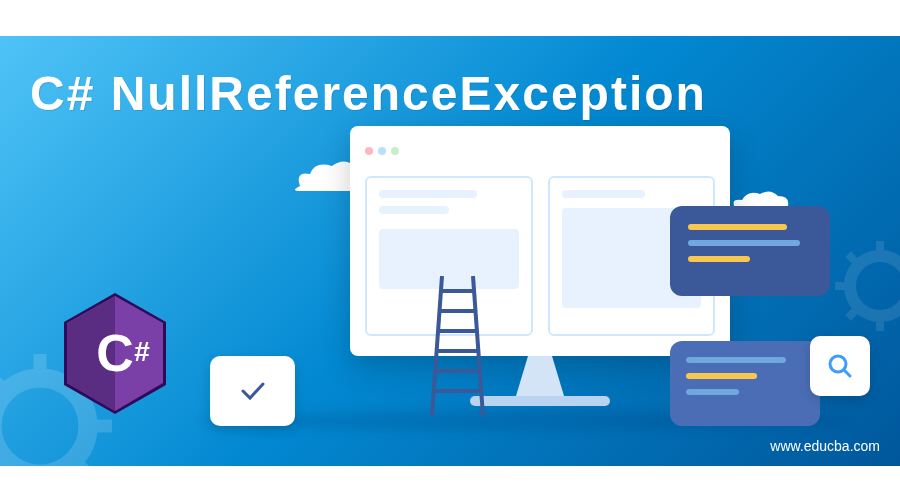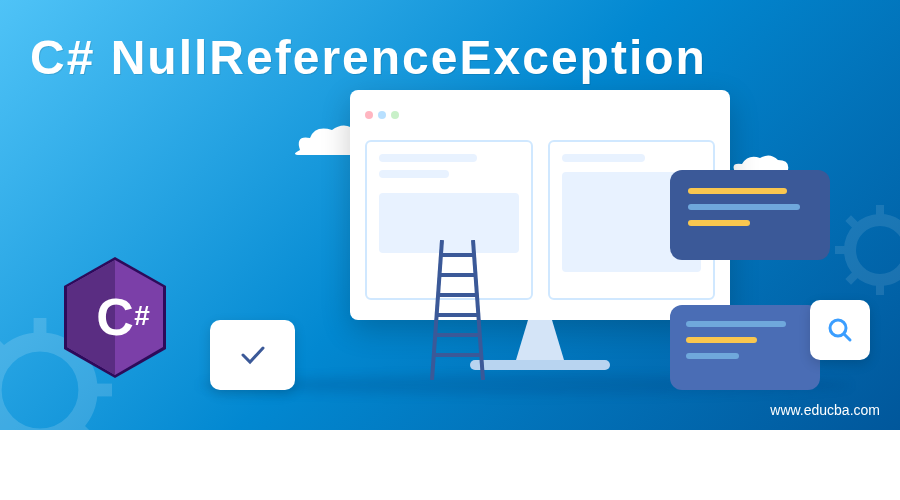--- a/index.html
+++ b/index.html
@@ -15,20 +15,21 @@
       font-family: 'Segoe UI', Arial, sans-serif;
       position: relative;
     }
     
     .banner {
       width: 900px;
       height: 430px;
       background: linear-gradient(135deg, #4fc3f7 0%, #0288d1 50%, #01579b 100%);
       position: relative;
       overflow: hidden;
+      margin-top: 36px;
     }
     
     .gear-left {
       position: absolute;
       left: -40px;
       bottom: -40px;
       width: 160px;
       height: 160px;
       opacity: 0.15;
     }

